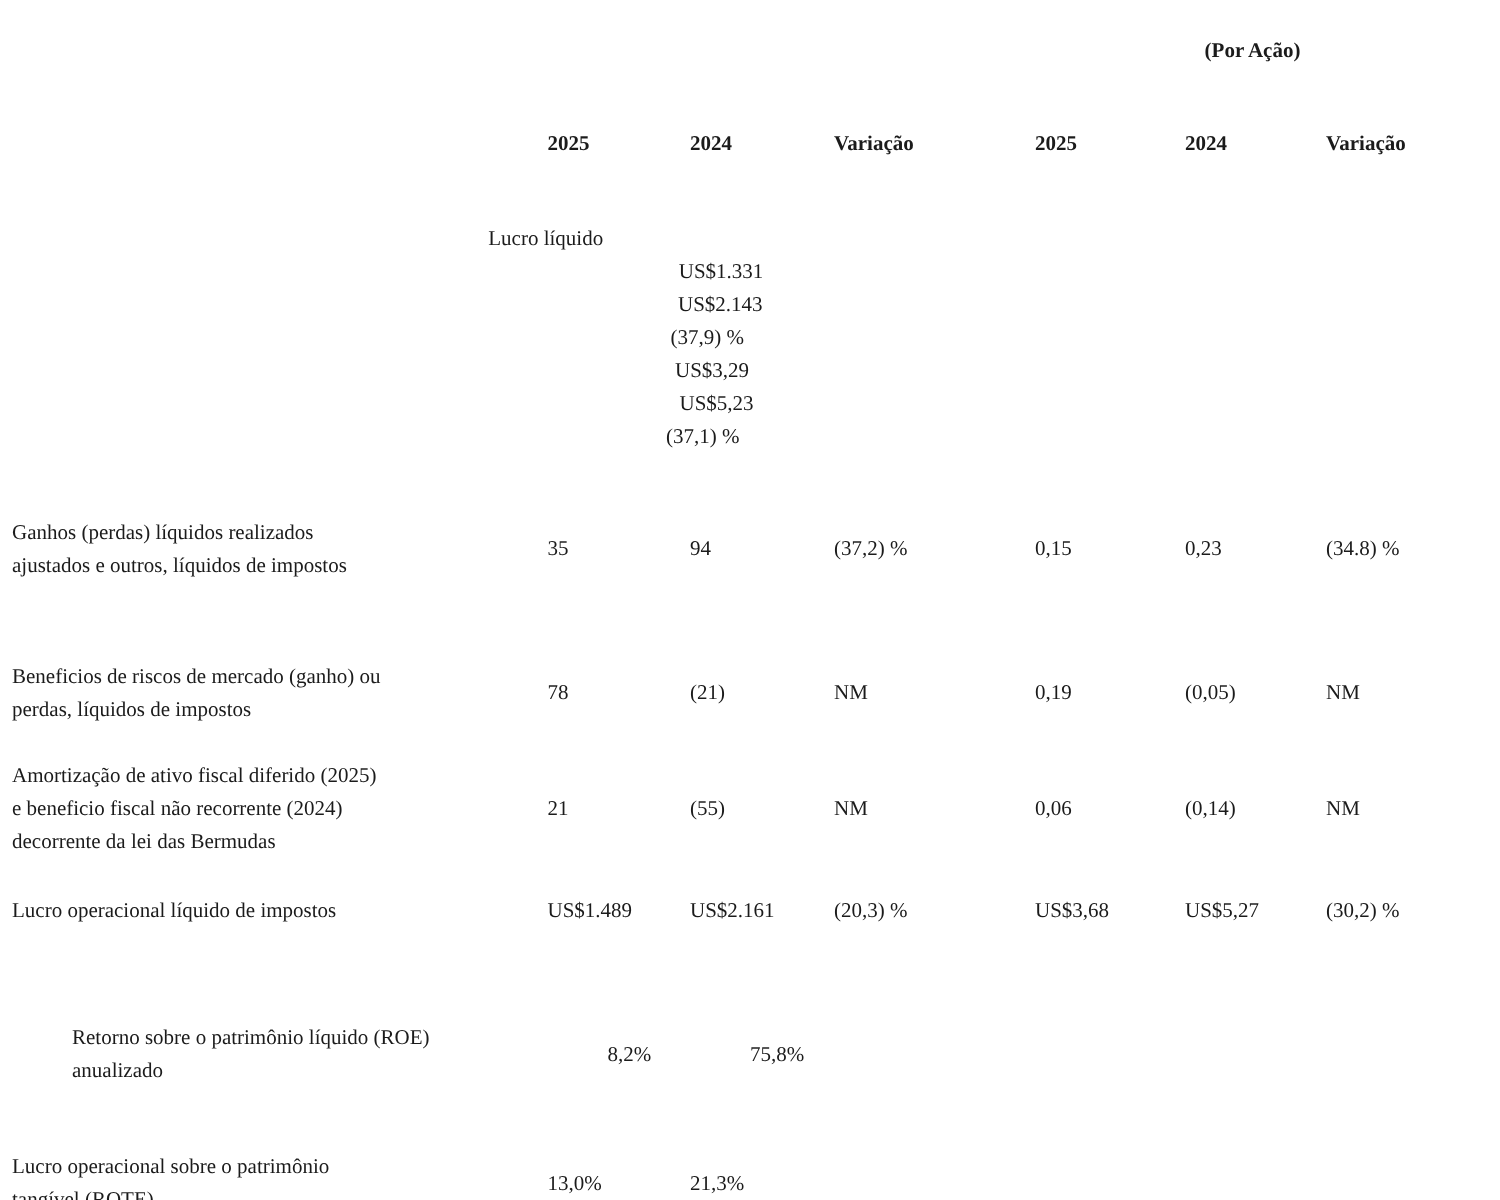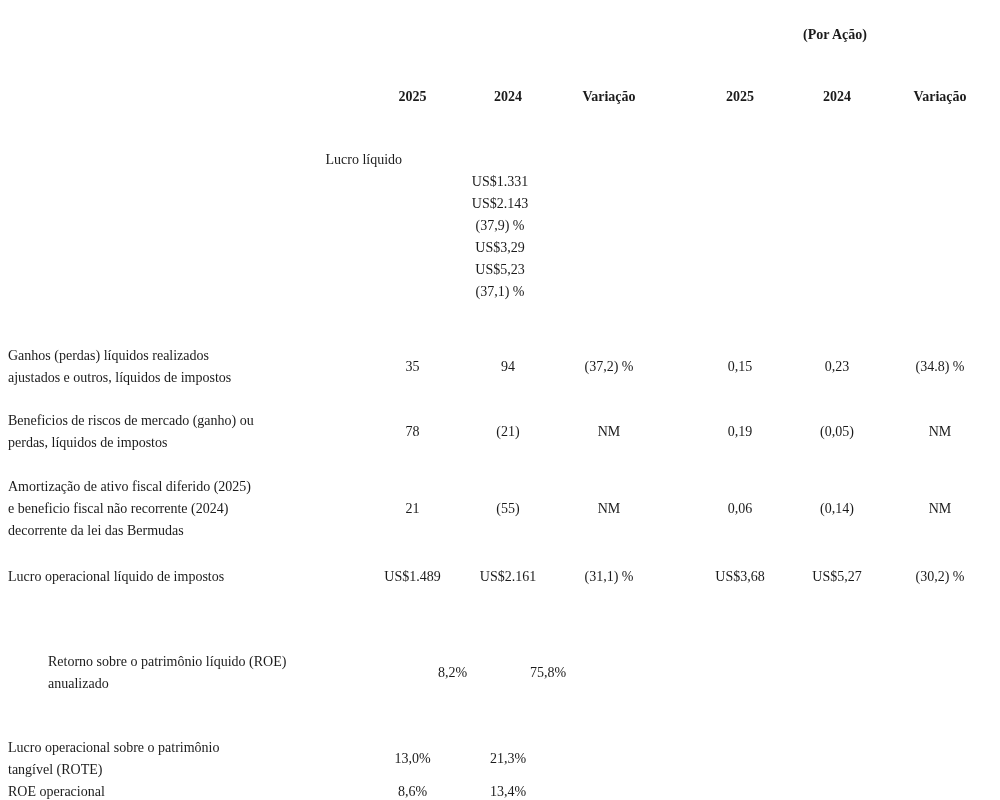--- a/index.html
+++ b/index.html
@@ -8,21 +8,21 @@
     width: 1000px;
     height: 800px;
     background: #ffffff;
     color: #1b1b1b;
     font-family: "Liberation Serif", "DejaVu Serif", serif;
     font-size: 14px;
     line-height: 22px;
     overflow: hidden;
   }
   .row { display: flex; align-items: center; }
-  .cell { text-align: center; flex: 0 0 auto; }
+  .cell { flex: 0 0 auto; }
   .label-cell {
     flex: 0 0 auto;
     width: 357px;
     padding-left: 8px;
     white-space: pre;           
     text-align: left;
   }
   .c1 { width: 95px; }
   .c2 { width: 96px; }
   .c3 { width: 106px; }
@@ -32,21 +32,21 @@
   .c6 { width: 112px; }
   .bold { font-weight: bold; }
 
   .poracao-row { margin-top: 24px; }
   .poracao-spacer { width: 690px; }
   .poracao-cell { width: 290px; text-align: center; }
 
   .header-row { margin-top: 40px; }
   .r1 { margin-top: 41px; flex-direction: column; }
   .r2 { margin-top: 42px; }
-  .r3 { margin-top: 21px; }
+  .r3 { margin-top: 52px; }
   .r4 { margin-top: 22px; }
   .r5 { margin-top: 24px; }
   .r6 { margin-top: 63px; padding-left: 40px; }
   .r7 { margin-top: 42px; }
   .r8 { }
 </style>
 </head>
 <body>
 
 <div class="page">
@@ -112,21 +112,21 @@
     <div class="cell gap"></div>
     <div class="cell c4">0,06</div>
     <div class="cell c5">(0,14)</div>
     <div class="cell c6">NM</div>
   </div>
 
   <div class="row r5">
     <div class="label-cell">Lucro operacional líquido de impostos</div>
     <div class="cell c1">US$1.489</div>
     <div class="cell c2">US$2.161</div>
-    <div class="cell c3">(31,1) %</div>
+    <div class="cell c3">(20,3) %</div>
     <div class="cell gap"></div>
     <div class="cell c4">US$3,68</div>
     <div class="cell c5">US$5,27</div>
     <div class="cell c6">(30,2) %</div>
   </div>
 
   <div class="row r6">
     <div class="label-cell">Retorno sobre o patrimônio líquido (ROE)
 anualizado</div>
     <div class="cell c1">8,2%</div>

